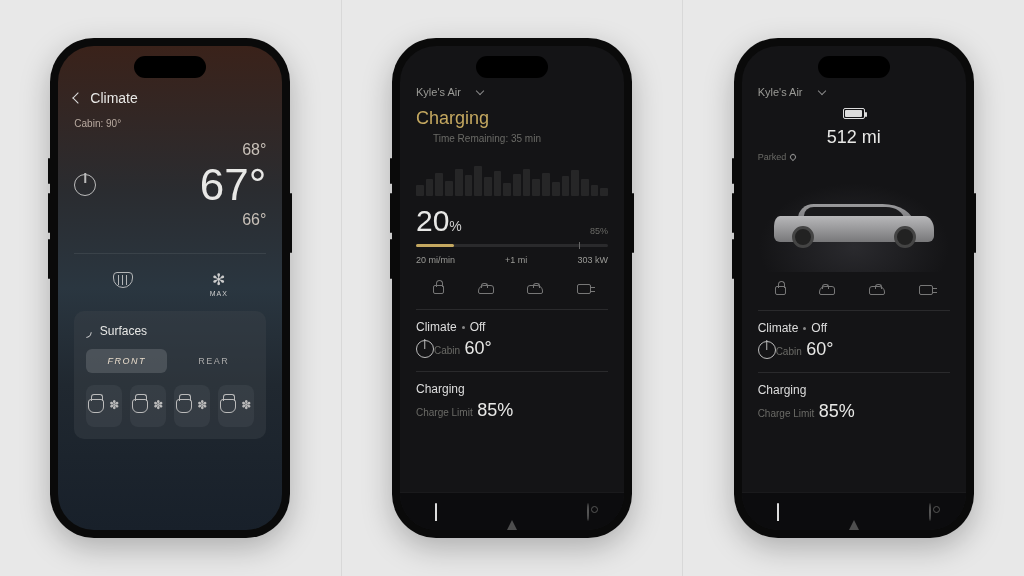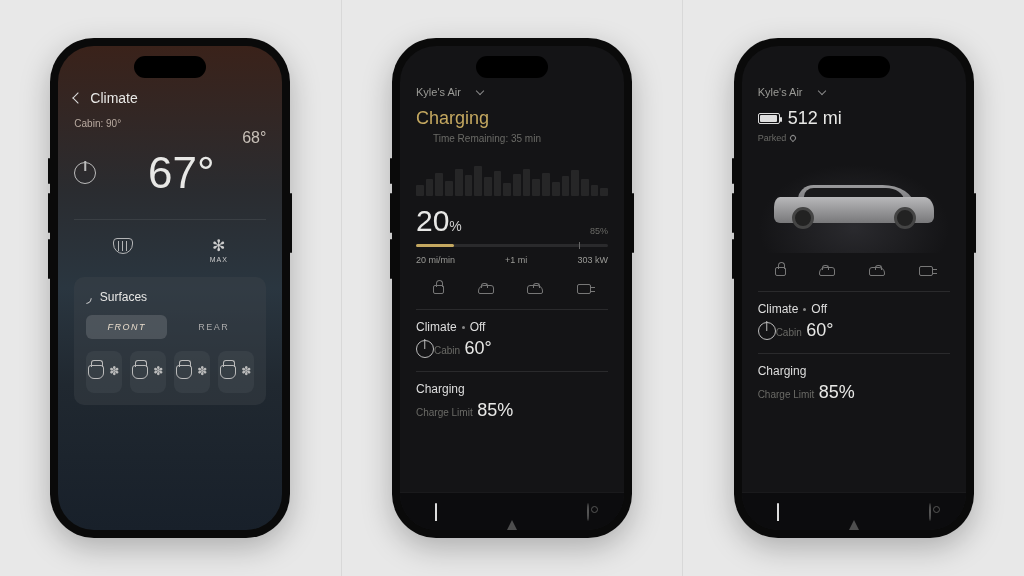--- a/index.html
+++ b/index.html
@@ -60,23 +60,23 @@
   
   .scr1 {
     background: linear-gradient(180deg, #3a221a 0%, #2a2c30 30%, #2a3640 50%, #202830 70%, #18202a 100%);
     padding: 44px 16px 16px;
     font-size: 12px;
   }
   .hdr {
     display:flex; align-items:center; gap:8px; font-size:14px; margin-bottom:12px;
   }
   .chev-left { width:8px;height:8px;border-left:1.5px solid #ddd;border-bottom:1.5px solid #ddd;transform:rotate(45deg);}
-  .scr1 .cabin { color:#b8aaa0; font-size:10px; margin-bottom:0;}
+  .scr1 .cabin { color:#b8aaa0; font-size:10px; margin-bottom:12px;}
   .temp-row { display:flex; align-items:center; justify-content:space-between; margin:4px 0;}
-  .temp-big { font-size:44px; font-weight:200; text-align:center; flex:1; line-height:1;}
+  .temp-big { font-size:44px; font-weight:200; text-align:right; flex:1; line-height:1;}
   .temp-sm  { font-size:16px; color:#c8c0b8; text-align:right; width:100%;}
   .pwr-icon {
     width:22px;height:22px;border:1.5px solid #bbb;border-radius:50%;position:relative;display:inline-block;
   }
   .pwr-icon::after{content:"";position:absolute;top:-2px;left:50%;transform:translateX(-50%);width:1.5px;height:10px;background:#bbb;}
   .mode-row{display:flex;justify-content:space-around;margin:24px 0 14px;border-top:1px solid rgba(255,255,255,.08);padding-top:18px;}
   .mode-ic{width:22px;height:20px;position:relative;opacity:.85;}
   .defrost{border:1.5px solid #ccc;border-radius:4px 4px 10px 10px;width:20px;height:16px;}
   .defrost::after{content:"";position:absolute;top:2px;left:4px;width:10px;height:10px;
     background:repeating-linear-gradient(90deg,#ccc 0 1px,transparent 1px 4px);}
@@ -125,21 +125,21 @@
   .pwr-sm{width:18px;height:18px;}
   .tabbar{position:absolute;bottom:0;left:0;right:0;height:38px;background:#0c0c0e;border-top:1px solid #1a1a1c;display:flex;justify-content:space-around;align-items:center;border-radius:0 0 36px 36px;}
   .tabbar .tb{color:#555;font-size:14px;}
   .tabbar .tb.act{color:#ddd;}
   .car-tab{width:18px;height:10px;border:1.5px solid currentColor;border-radius:5px 5px 3px 3px;position:relative;}
   .nav-tab{width:0;height:0;border-left:5px solid transparent;border-right:5px solid transparent;border-bottom:10px solid currentColor;transform:rotate(25deg);opacity:.9;}
   .user-tab{width:12px;height:12px;border:1.2px solid currentColor;border-radius:50%;position:relative;}
   .user-tab::after{content:"";position:absolute;top:2px;left:3px;width:5px;height:5px;border:1.2px solid currentColor;border-radius:50%;}
 
   
-  .range-row{display:flex;align-items:center;gap:8px;}
+  .range-row{display:flex;align-items:center;gap:8px;flex-direction:column;}
   .batt-ic{width:22px;height:11px;border:1.2px solid #ddd;border-radius:2px;position:relative;}
   .batt-ic::after{content:"";position:absolute;right:-3px;top:3px;width:2px;height:5px;background:#ddd;border-radius:1px;}
   .batt-ic::before{content:"";position:absolute;left:1px;top:1px;bottom:1px;width:85%;background:#ddd;border-radius:1px;}
   .range-v{font-size:18px;font-weight:300;}
   .parked{font-size:9px;color:var(--text-faint);margin:4px 0 10px;display:flex;gap:4px;align-items:center;}
   .pin-ic{width:6px;height:6px;border:1px solid #888;border-radius:50% 50% 50% 0;transform:rotate(-45deg);}
   .car-hero{height:100px;position:relative;margin:4px -16px 10px;background:radial-gradient(ellipse at 50% 75%,#2a2a2e 0%,transparent 60%);}
   .car-shape{position:absolute;left:50%;top:26px;transform:translateX(-50%);width:160px;height:50px;}
   .car-body{position:absolute;bottom:6px;left:0;right:0;height:26px;background:linear-gradient(180deg,#b8b8ba,#78787a);border-radius:6px 10px 6px 6px / 10px 14px 6px 6px;}
   .car-roof{position:absolute;top:6px;left:24px;right:20px;height:22px;background:linear-gradient(180deg,#9a9a9c,#707074);border-radius:20px 40px 2px 2px / 18px 26px 2px 2px;}
@@ -174,20 +174,21 @@
       <span>Climate</span>
     </div>
 
     <div class="cabin">Cabin: 90°</div>
 
     <div class="temp-sm">68°</div>
     <div class="temp-row">
       <span class="pwr-icon"></span>
       <span class="temp-big">67°</span>
     </div>
+    <div class="temp-sm">66°</div>
 
     <div class="mode-row">
       <div style="text-align:center">
         <div class="mode-ic defrost"></div>
       </div>
       <div style="text-align:center">
         <div class="snow">✻</div>
         <div class="snow-lbl">MAX</div>
       </div>
     </div>

